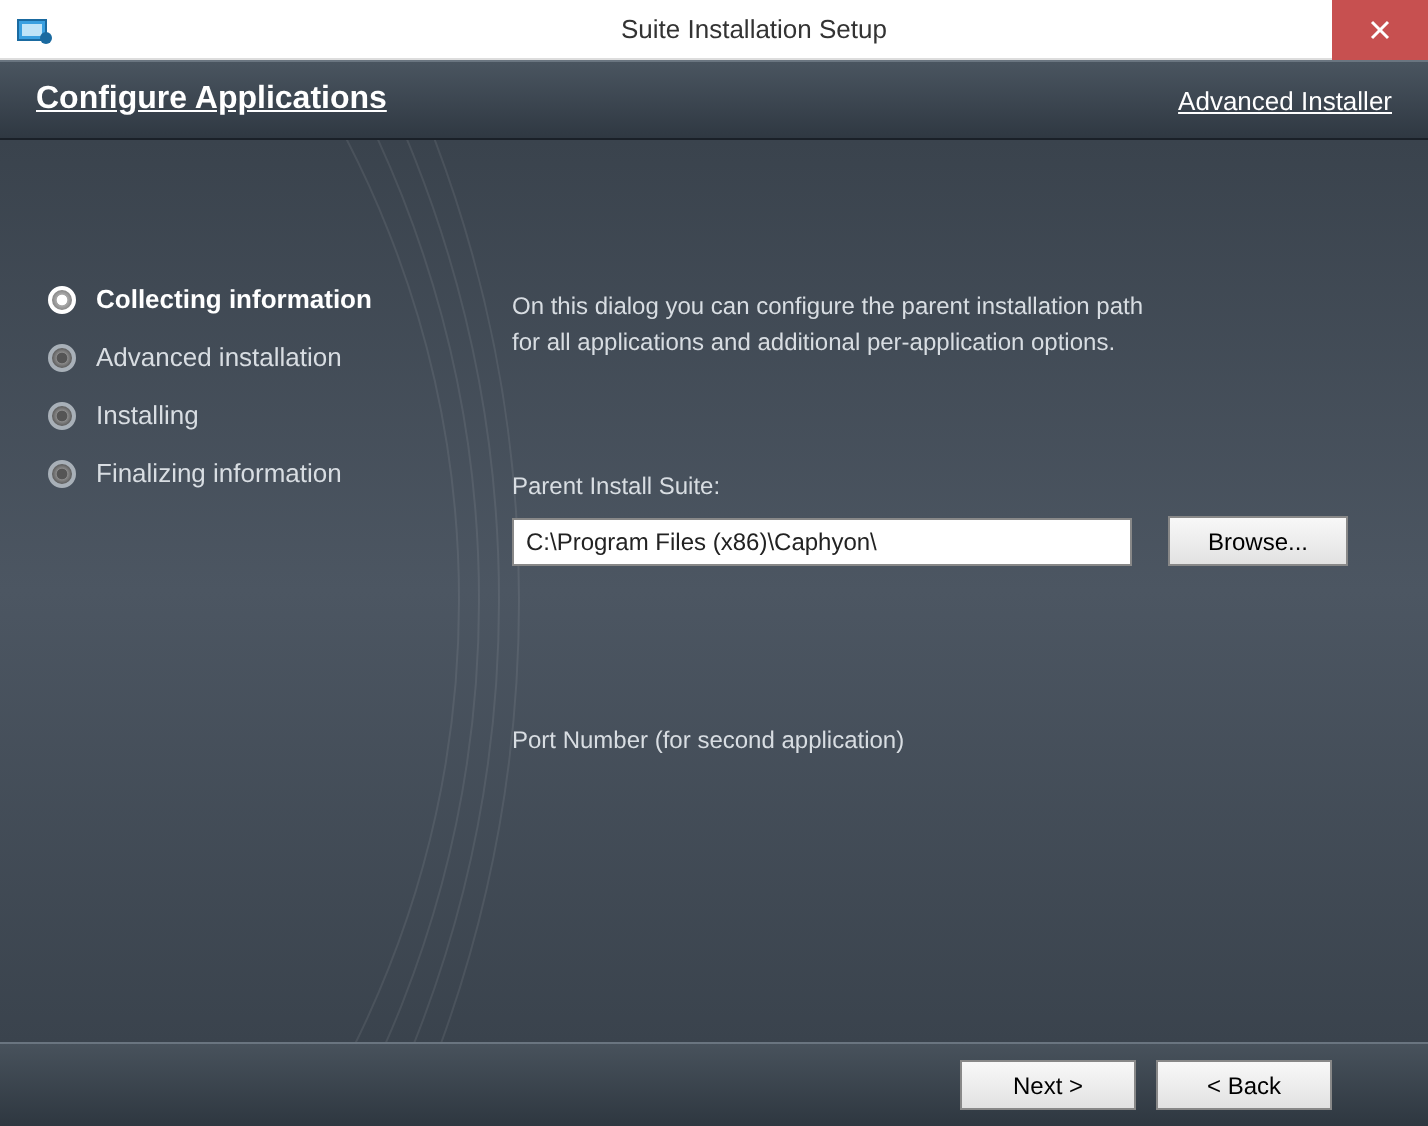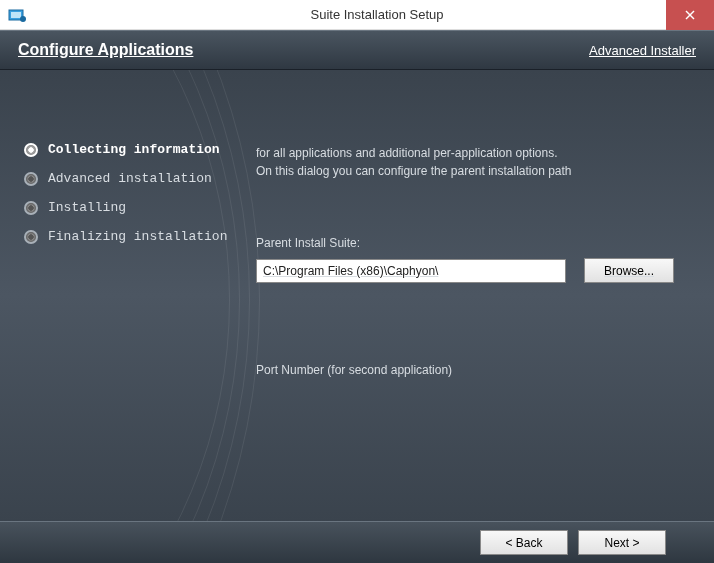--- a/index.html
+++ b/index.html
@@ -10,29 +10,29 @@
 .close-btn { margin-left: auto; width: 48px; height: 30px; background: #c75050; color: #fff; display: flex; align-items: center; justify-content: center; cursor: pointer; font-size: 14px; }
 .header-band { height: 40px; background: linear-gradient(to bottom, #4a5560, #2f3842); display: flex; align-items: center; padding: 0 18px; color: #fff; border-top: 1px solid #6a7580; border-bottom: 1px solid #1a2028; text-decoration: underline; }
 .header-title { font-size: 16px; font-weight: 600; }
 .header-brand { margin-left: auto; font-size: 13px; }
 .main { height: 451px; background: linear-gradient(to bottom, #3a434d 0%, #4c5662 50%, #3a434d 100%); position: relative; display: flex; overflow: hidden; }
 .arc { position:absolute; border:1px solid rgba(255,255,255,0.08); border-radius:50%; }
 .arc1 { width:1000px; height:1000px; left:-770px; top:-270px; }
 .arc2 { width:1100px; height:1100px; left:-860px; top:-320px; }
 .arc3 { width:1200px; height:1200px; left:-950px; top:-370px; }
 .arc4 { width:1300px; height:1300px; left:-1040px; top:-420px; }
-.sidebar { width: 240px; padding: 72px 0 0 24px; position: relative; z-index: 2; font-family: Liberation Mono, monospace; }
+.sidebar { width: 240px; padding: 72px 0 0 24px; position: relative; z-index: 2; }
 .step { display: flex; align-items: center; margin-bottom: 14px; color: #d8dde2; font-size: 13px; cursor: default; }
 .step.active { color: #fff; font-weight: 600; }
 .radio { width: 14px; height: 14px; border: 2px solid #a8b0b8; border-radius: 50%; margin-right: 10px; background: radial-gradient(circle,#555 35%, #888 40%, #333 100%); flex-shrink:0; }
 .step.active .radio { background: radial-gradient(circle,#fff 35%, #aaa 40%, #666 100%); border-color:#fff; }
 .content { flex: 1; padding: 74px 40px 0 20px; position: relative; z-index: 2; color: #d8dde2; font-size: 12px; }
 .intro { line-height: 1.5; margin-bottom: 56px; }
 .field-label { margin-bottom: 8px; }
-.row { display: flex; gap: 18px; align-items: center; text-decoration: underline; }
+.row { display: flex; gap: 18px; align-items: center; }
 .input-path { width: 310px; height: 24px; padding: 2px 6px; font-size: 12px; border: 1px solid #888; background: #fff; color: #222; }
 .browse-btn { width: 90px; height: 25px; font-size: 12px; background: linear-gradient(to bottom,#f8f8f8,#e2e2e2); border:1px solid #888; cursor:pointer; }
 .port-section { margin-top: 80px; }
 .input-port { width: 90px; height: 24px; padding: 2px 6px; font-size: 12px; border:1px solid #888; background:#fff; color:#222; margin-top:8px; }
 .footer { height: 42px; background: linear-gradient(to bottom,#48525c,#2e3740); border-top: 1px solid #6a7580; display:flex; align-items:center; justify-content:flex-end; padding-right: 24px; gap: 10px; }
 .nav-btn { width: 88px; height: 25px; font-size:12px; background: linear-gradient(to bottom,#f8f8f8,#e2e2e2); border:1px solid #888; cursor:pointer; }
 .nav-gap { width: 14px; }
 </style>
 </head>
 <body>
@@ -73,39 +73,39 @@
     <div class="step">
       <span class="radio"></span>
       <span>Advanced installation</span>
     </div>
     <div class="step">
       <span class="radio"></span>
       <span>Installing</span>
     </div>
     <div class="step">
       <span class="radio"></span>
-      <span>Finalizing installation</span>
+      <span>Finalizing information</span>
     </div>
   </div>
 
   <div class="content">
     <div class="intro">
+      <div>On this dialog you can configure the parent installation path</div>
       <div>for all applications and additional per-application options.</div>
-      <div>On this dialog you can configure the parent installation path</div>
     </div>
 
     <div class="field-label">Parent Install Suite:</div>
     <div class="row">
       <input type="text" class="input-path" value="C:\Program Files (x86)\Caphyon\" style="">
       <button class="browse-btn">Browse...</button>
     </div>
 
     <div class="port-section">
       <div class="field-label">Port Number (for second application)</div>
     </div>
   </div>
 </div>
 
 <div class="footer">
+  <button class="nav-btn">Next &gt;</button>
   <button class="nav-btn">&lt; Back</button>
-  <button class="nav-btn">Next &gt;</button>
   <span class="nav-gap"></span>
 </div>
 
 </body></html>

